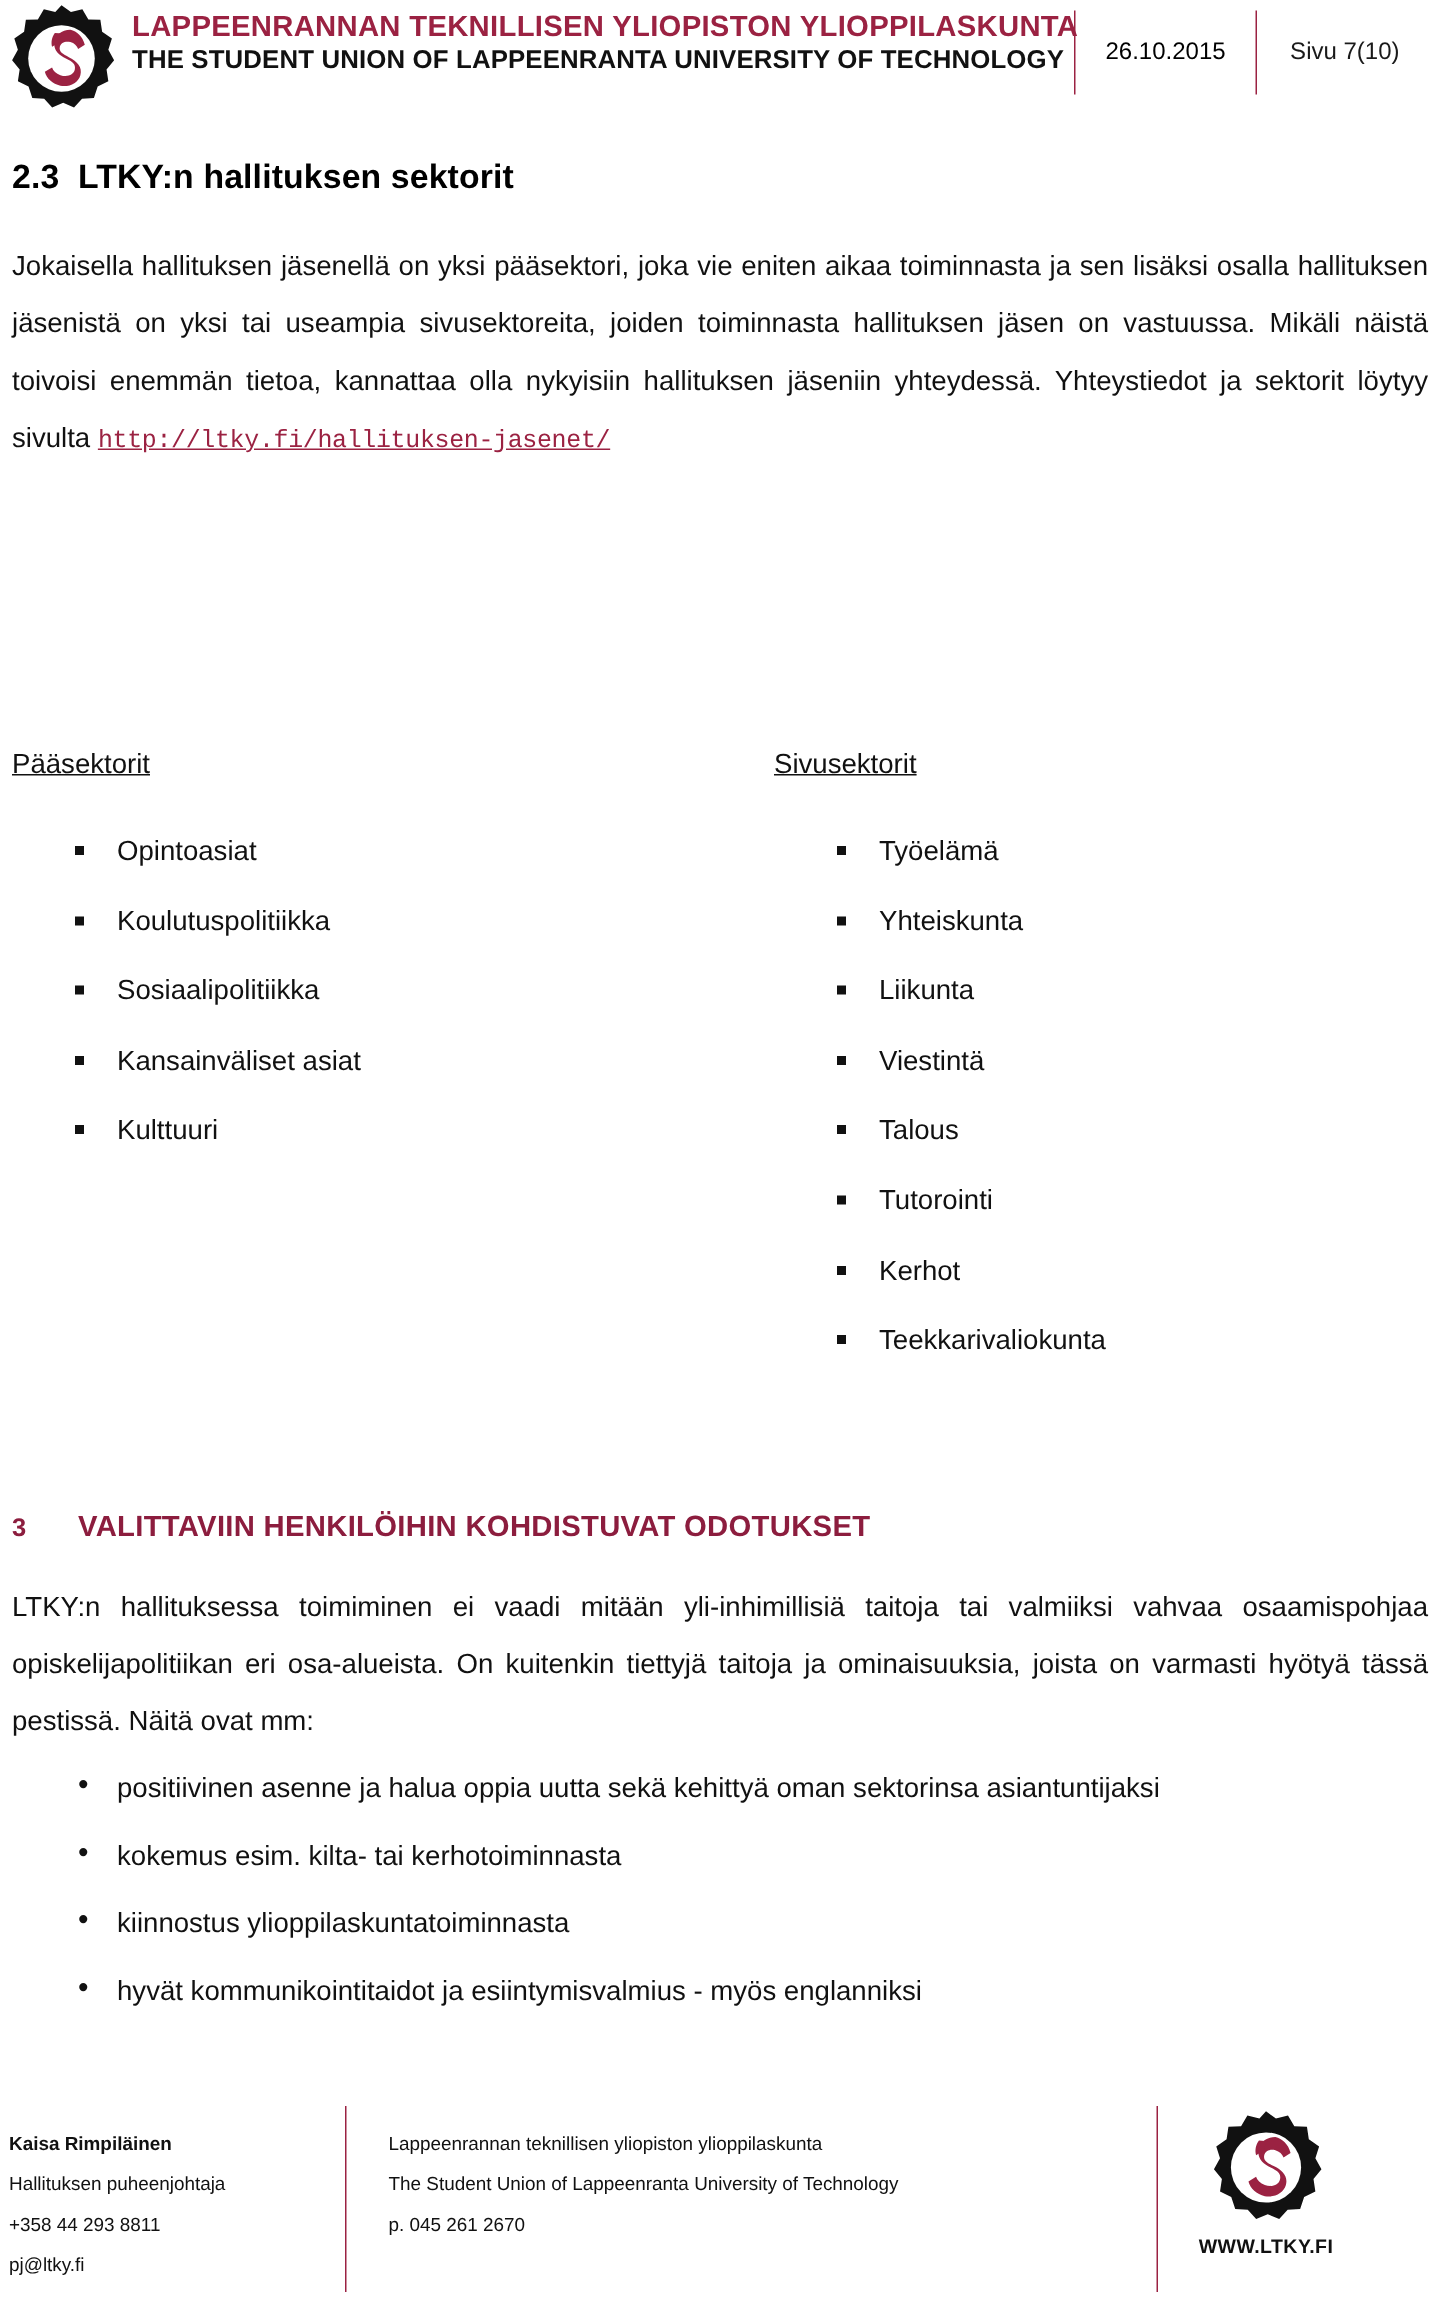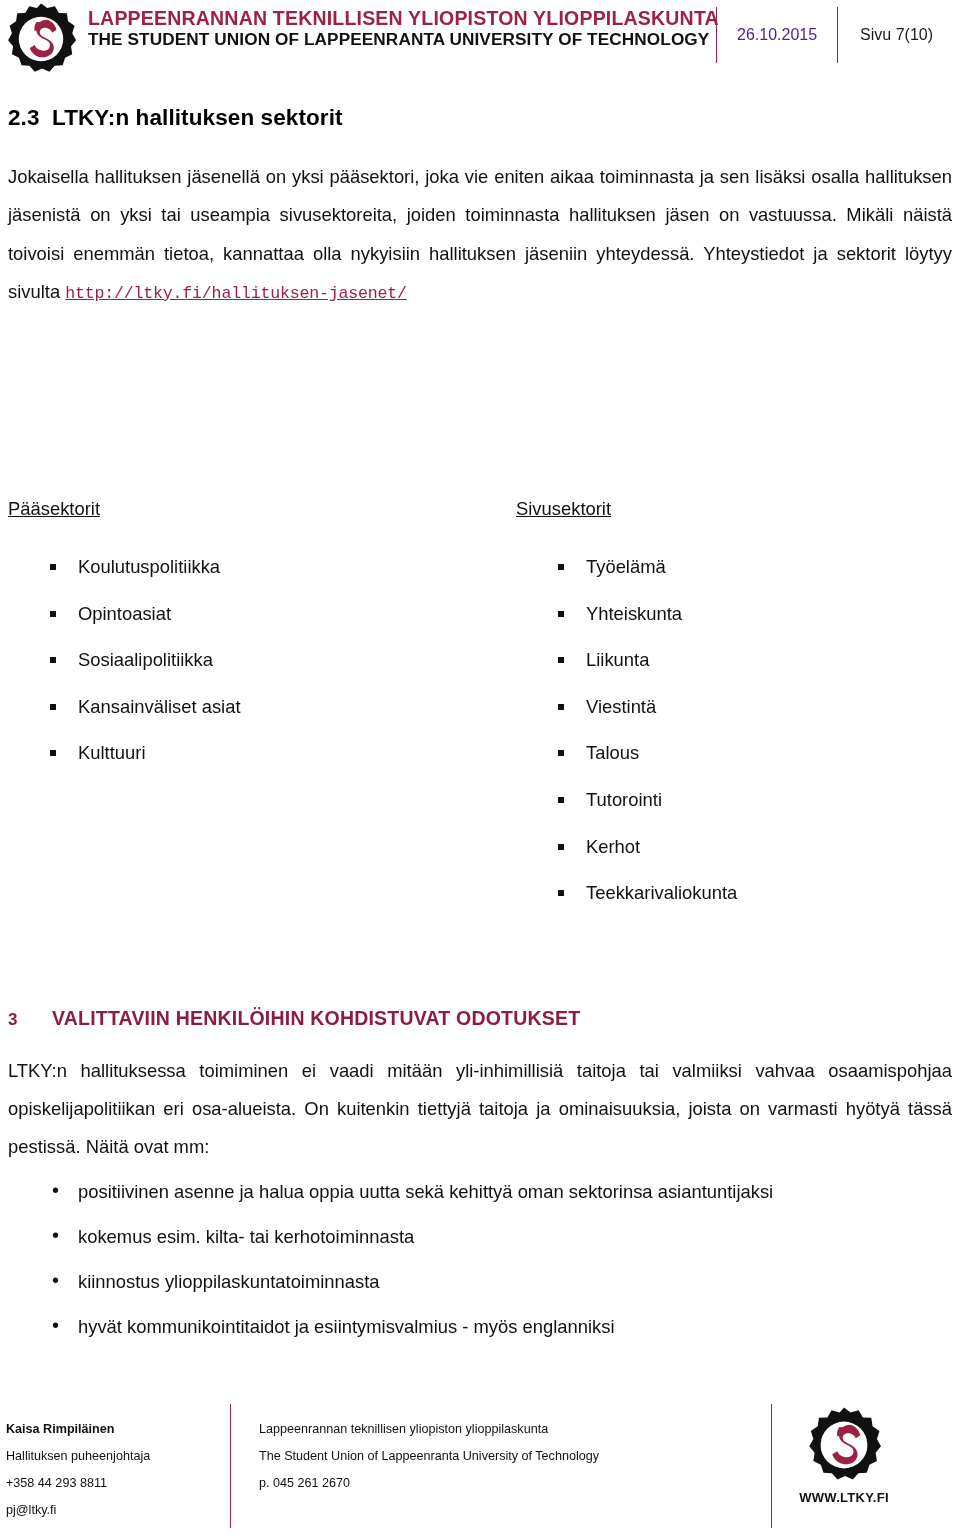--- a/index.html
+++ b/index.html
@@ -72,21 +72,21 @@
     align-items: center;
   }
   .hdr-divider {
     width: 1px;
     height: 56px;
     background: #9B2242;
     flex: 0 0 auto;
   }
   .hdr-date {
     font-size: 16px;
-    color: #4c1d95;
+    color: #000000;
     padding: 0 20px;
     white-space: nowrap;
   }
   .hdr-page {
     font-size: 16px;
     color: #1a1a1a;
     padding: 0 0 0 22px;
     white-space: nowrap;
   }
 
@@ -299,22 +299,22 @@
     <h2 class="section-heading">
       <span class="num">2.3</span><span>LTKY:n hallituksen sektorit</span>
     </h2>
     <p class="body-text"><span>Jokaisella hallituksen jäsenellä on yksi pääsektori, joka vie eniten aikaa toiminnasta ja sen lisäksi osalla hallituksen jäsenistä on yksi tai useampia sivusektoreita, joiden toiminnasta hallituksen jäsen on vastuussa. Mikäli näistä toivoisi enemmän tietoa, kannattaa olla nykyisiin hallituksen jäseniin yhteydessä. Yhteystiedot ja sektorit löytyy sivulta </span><a class="doc-link" href="#">http://ltky.fi/hallituksen-jasenet/</a></p>
   </div>
 
   <div class="sectors">
     <div class="sector-col left">
       <div class="sector-title">Pääsektorit</div>
       <ul class="square-list">
+        <li>Opintoasiat</li>
         <li>Koulutuspolitiikka</li>
-        <li>Opintoasiat</li>
         <li>Sosiaalipolitiikka</li>
         <li>Kansainväliset asiat</li>
         <li>Kulttuuri</li>
       </ul>
     </div>
     <div class="sector-col right">
       <div class="sector-title">Sivusektorit</div>
       <ul class="square-list">
         <li>Työelämä</li>
         <li>Yhteiskunta</li>

